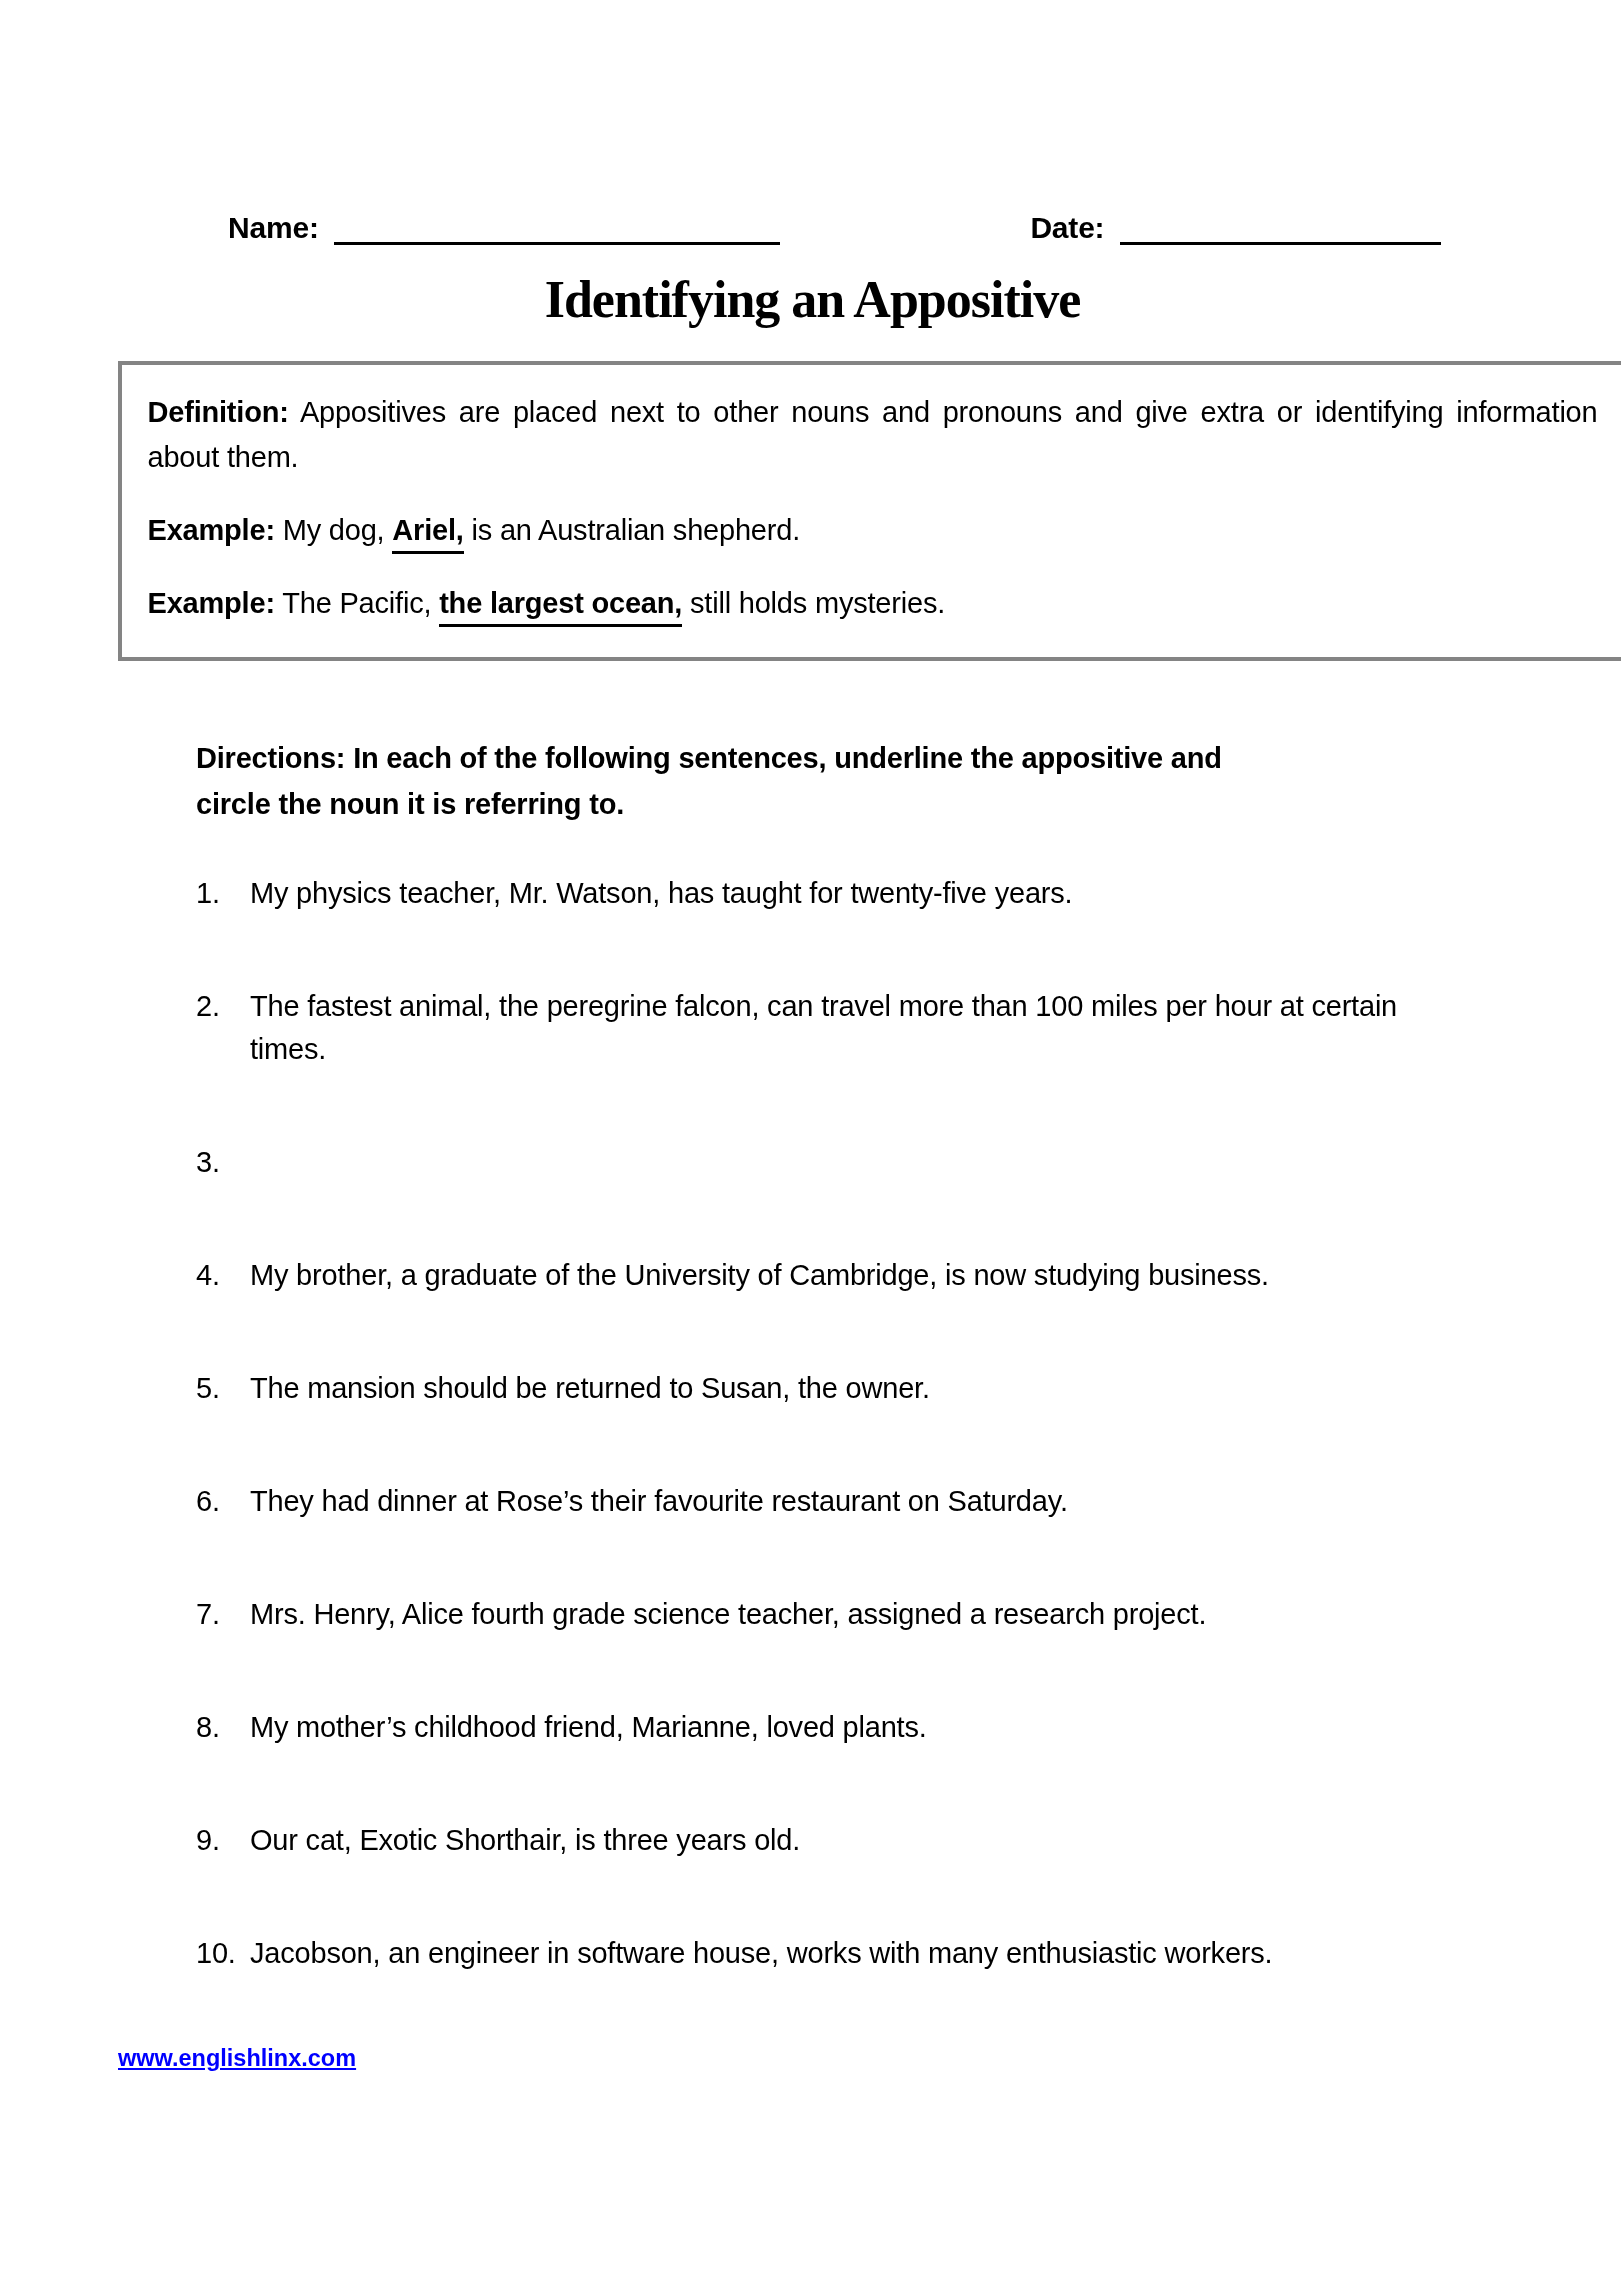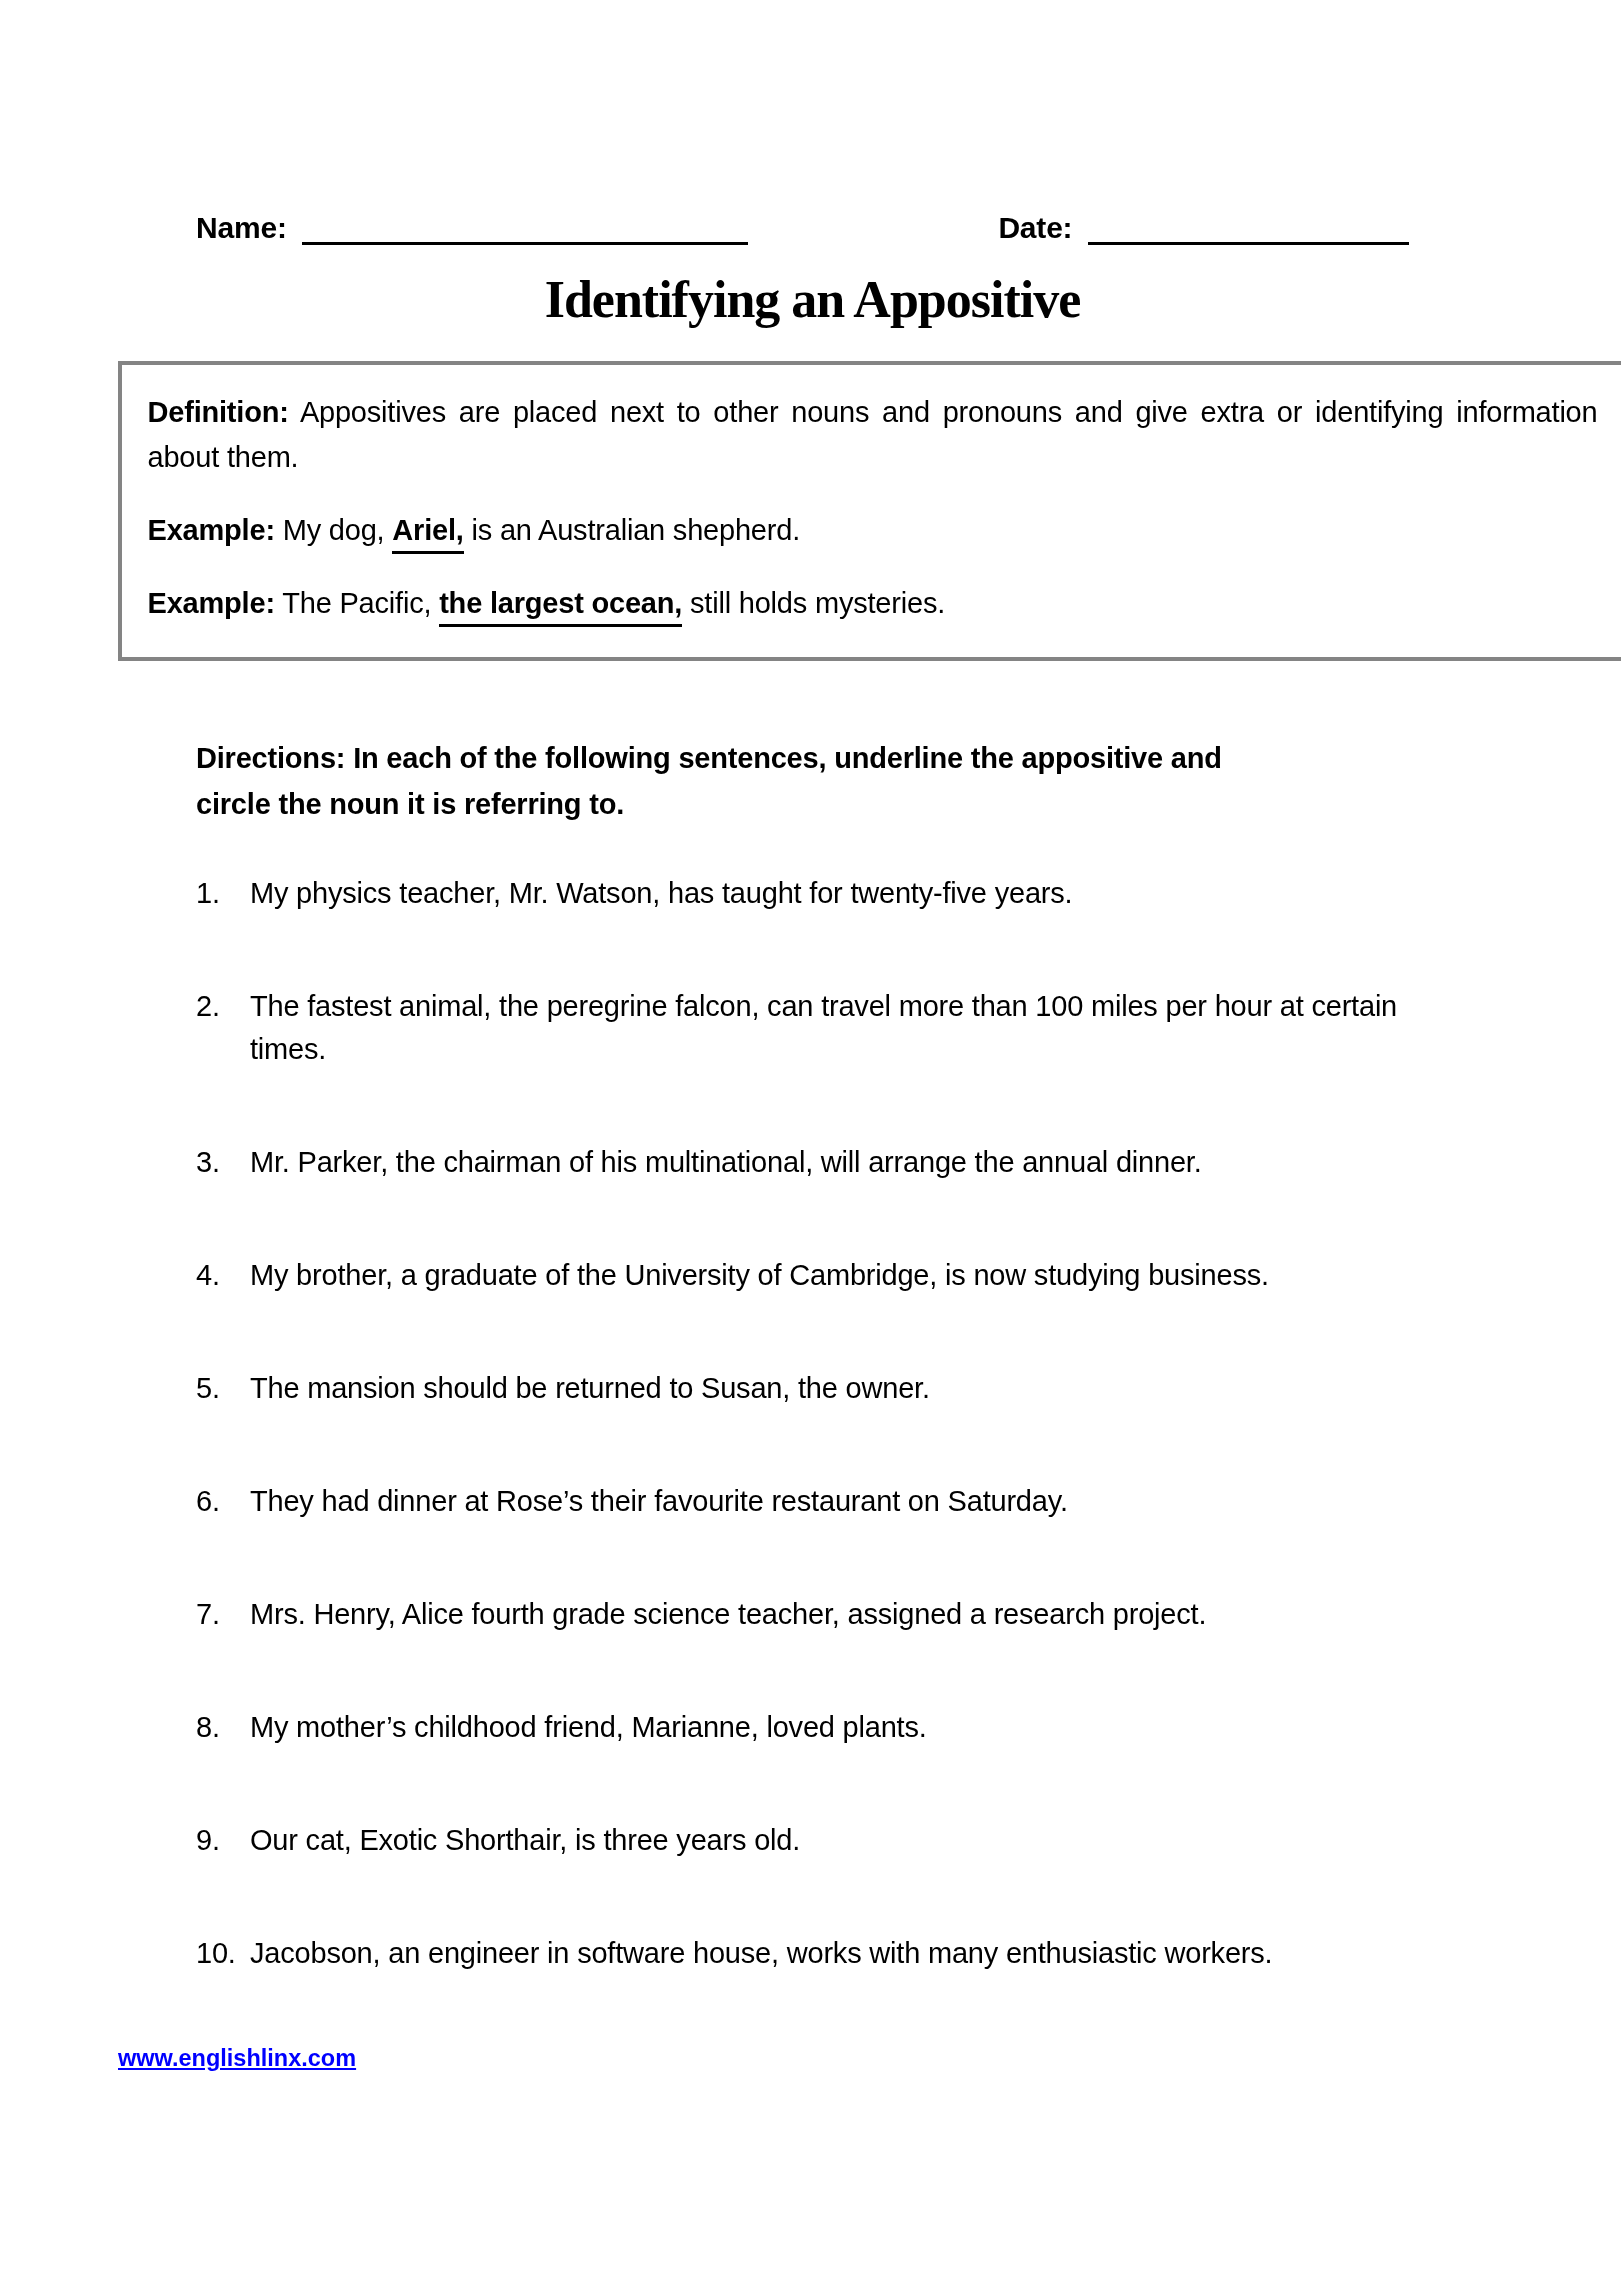--- a/index.html
+++ b/index.html
@@ -21,21 +21,21 @@
   .page{
     box-sizing:border-box;
     width:1621px;height:2293px;
     padding:206px 114px 0 118px;
   }
 
   
   .header-row{
     display:flex;
     align-items:flex-end;
-    margin-left:78px;            
+    margin-left:110px;            
     font-weight:bold;
     font-size:30px;
     height:39px;
   }
   .blank{
     border-bottom:3.9px solid #000;
     height:35px;
     box-sizing:border-box;
   }
   .name-blank{width:446px;margin-left:15.7px;}
@@ -151,21 +151,20 @@
       <span class="text">My physics teacher, Mr. Watson, has taught for twenty-five years.</span>
     </div>
 
     <div class="sentence">
       <span class="num">2.</span>
       <span class="text">The fastest animal, the peregrine falcon, can travel more than 100 miles per hour at certain times.</span>
     </div>
 
     <div class="sentence">
       <span class="num">3.</span>
-      <span class="text">Mr. Parker, the chairman of his multinational, will arrange the annual dinner.</span>
     </div>
 
     <div class="sentence">
       <span class="num">4.</span>
       <span class="text">My brother, a graduate of the University of Cambridge, is now studying business.</span>
     </div>
 
     <div class="sentence">
       <span class="num">5.</span>
       <span class="text">The mansion should be returned to Susan, the owner.</span>

